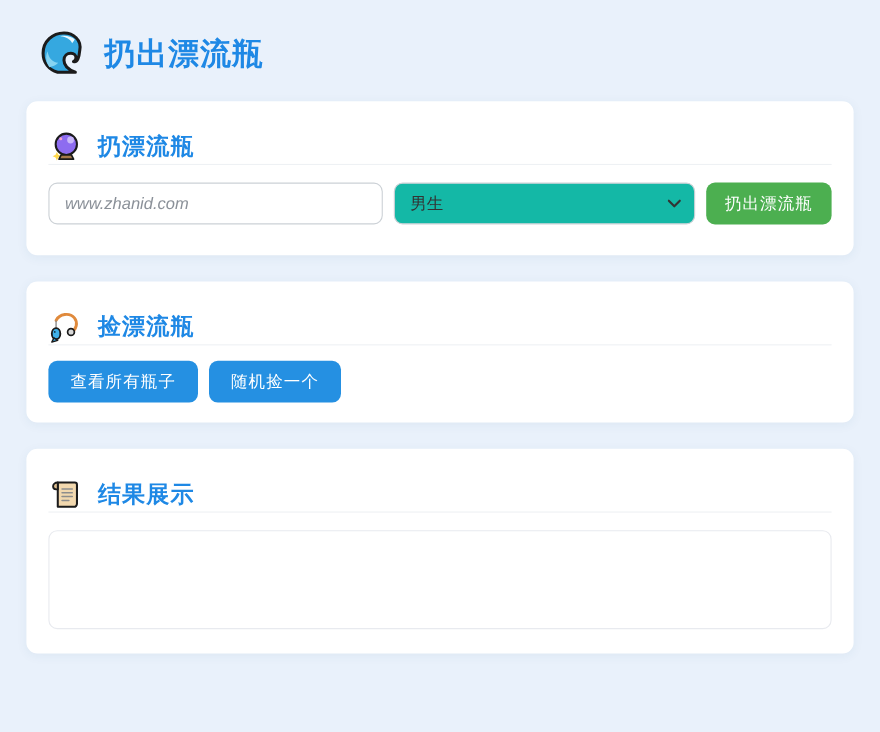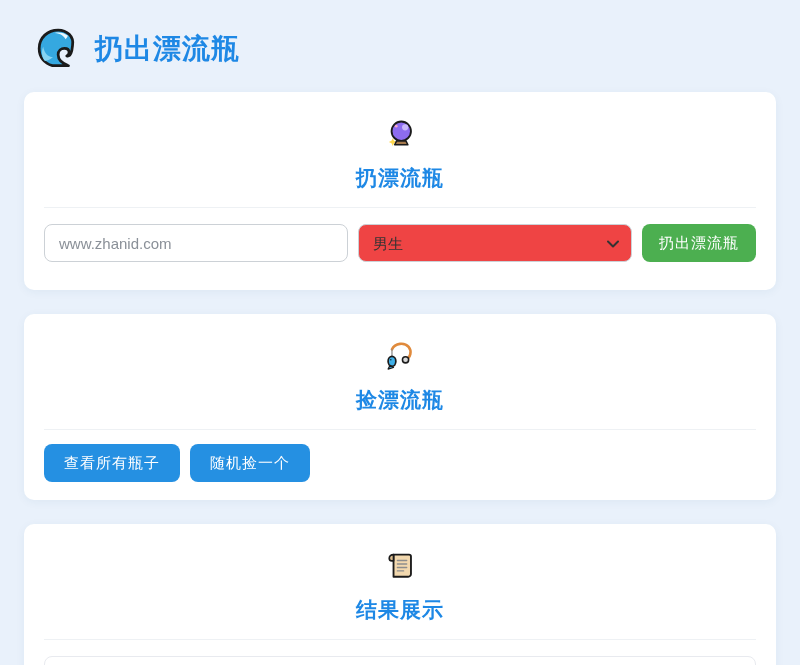--- a/index.html
+++ b/index.html
@@ -27,23 +27,21 @@
     background: #ffffff;
     border-radius: 10px;
     padding: 26px 20px 28px 20px;
     margin-bottom: 24px;
     box-shadow: 0 2px 10px rgba(40, 80, 120, 0.06);
   }
   .card-title {
     display: flex;
     align-items: center;
     gap: 14px;
-    padding-bottom: 14px;
     border-bottom: 1px solid #eef1f4;
-    flex-direction: column;
   }
   .card-title .ttl-icon { width: 31px; height: 31px; flex: 0 0 auto; }
   .card-title .ttl-text {
     font-size: 21px;
     font-weight: bold;
     color: #1e88e5;
     letter-spacing: 1px;
     line-height: 30px;
   }
   .form-row {
@@ -56,36 +54,37 @@
     flex: 1 1 0;
     height: 38px;
     border: 1px solid #ccd1d6;
     border-radius: 8px;
     padding: 0 14px;
     font-size: 15px;
     color: #444;
     background: #fff;
     font-family: "Liberation Sans", sans-serif;
     outline: none;
+    font-style: italic;
   }
   .text-input::placeholder { color: #8a9098; opacity: 1; }
   .select-wrap {
     position: relative;
     flex: 1 1 0;
     height: 38px;
   }
   .select-wrap select {
     width: 100%;
     height: 100%;
     border: 1px solid #ccd1d6;
     border-radius: 8px;
     padding: 0 30px 0 14px;
     font-size: 15px;
     color: #333;
-    background: #ef4444;
+    background: #14b8a6;
     appearance: none;
     -webkit-appearance: none;
     font-family: "Liberation Sans", sans-serif;
     outline: none;
   }
   .select-wrap .chev {
     position: absolute;
     right: 13px;
     top: 50%;
     transform: translateY(-50%);

